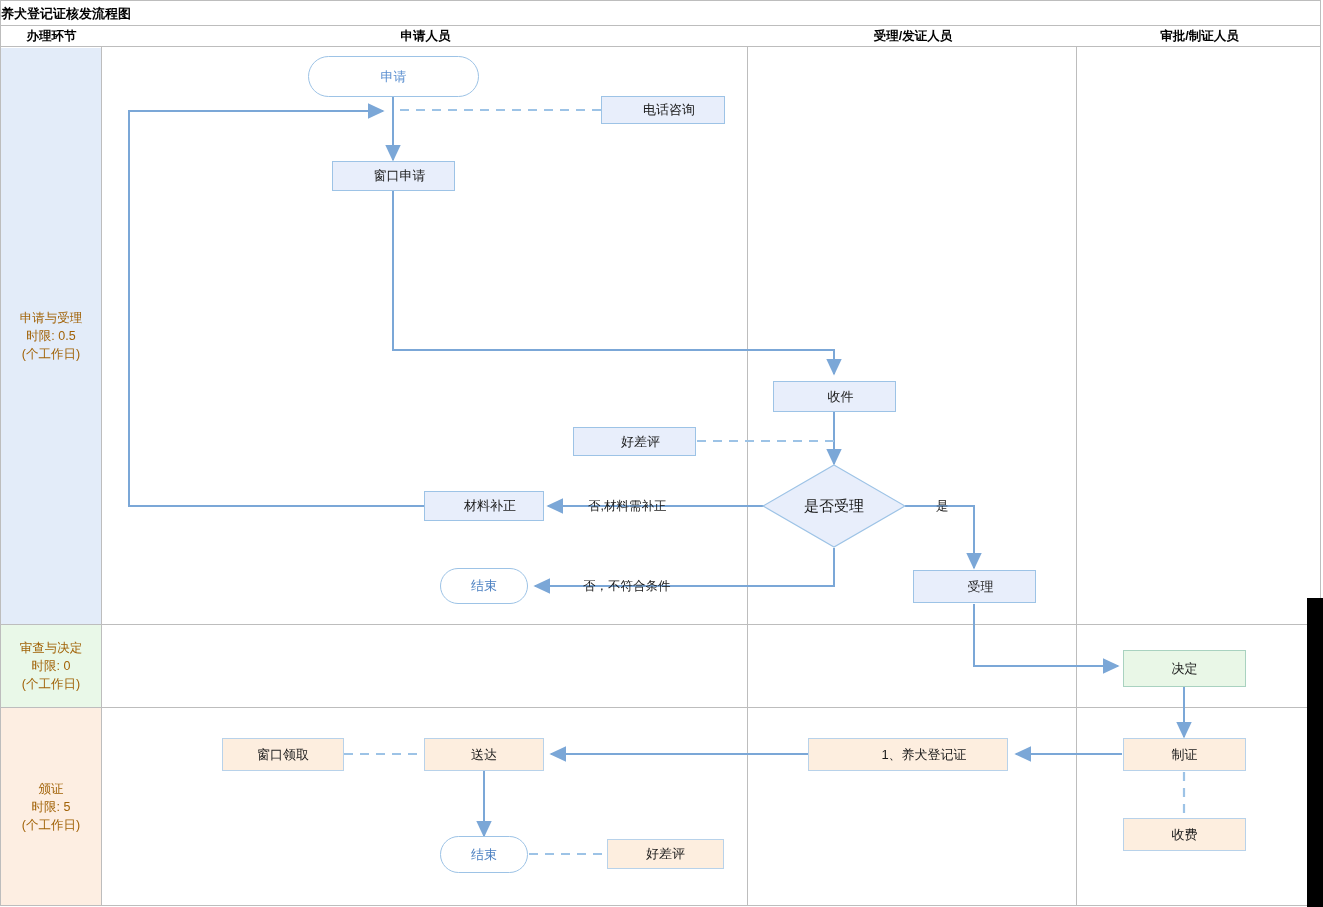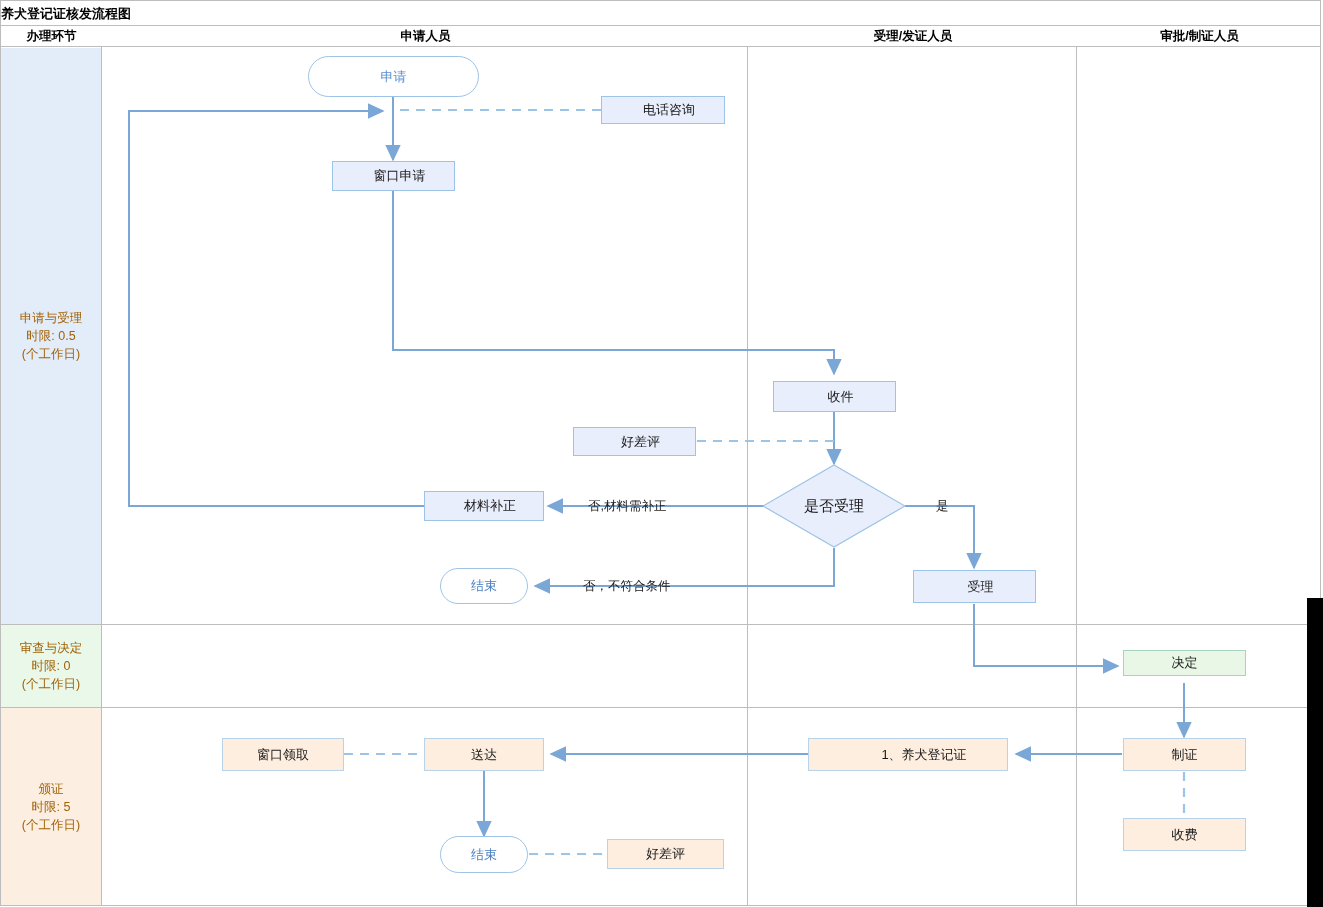--- a/index.html
+++ b/index.html
@@ -188,21 +188,21 @@
     </svg>
     <div class="diamond-label">是否受理</div>
   </div>
 
   <div class="node rect-blue" style="left:424px; top:491px; width:120px; height:30px;">材料补正</div>
 
   <div class="node term" style="left:440px; top:568px; width:88px; height:36px;">结束</div>
 
   <div class="node rect-blue" style="left:913px; top:570px; width:123px; height:33px;">受理</div>
 
-  <div class="node rect-green" style="left:1123px; top:650px; width:123px; height:26px;">决定</div>
+  <div class="node rect-green" style="left:1123px; top:650px; width:123px; height:37px;">决定</div>
 
   <div class="node rect-peach" style="left:1123px; top:738px; width:123px; height:33px;">制证</div>
 
   <div class="node rect-peach" style="left:1123px; top:818px; width:123px; height:33px;">收费</div>
 
   <div class="node rect-peach" style="left:808px; top:738px; width:200px; height:33px;padding-left:32px;">1、养犬登记证</div>
 
   <div class="node rect-peach" style="left:424px; top:738px; width:120px; height:33px;">送达</div>
 
   <div class="node rect-peach" style="left:222px; top:738px; width:122px; height:33px;">窗口领取</div>

